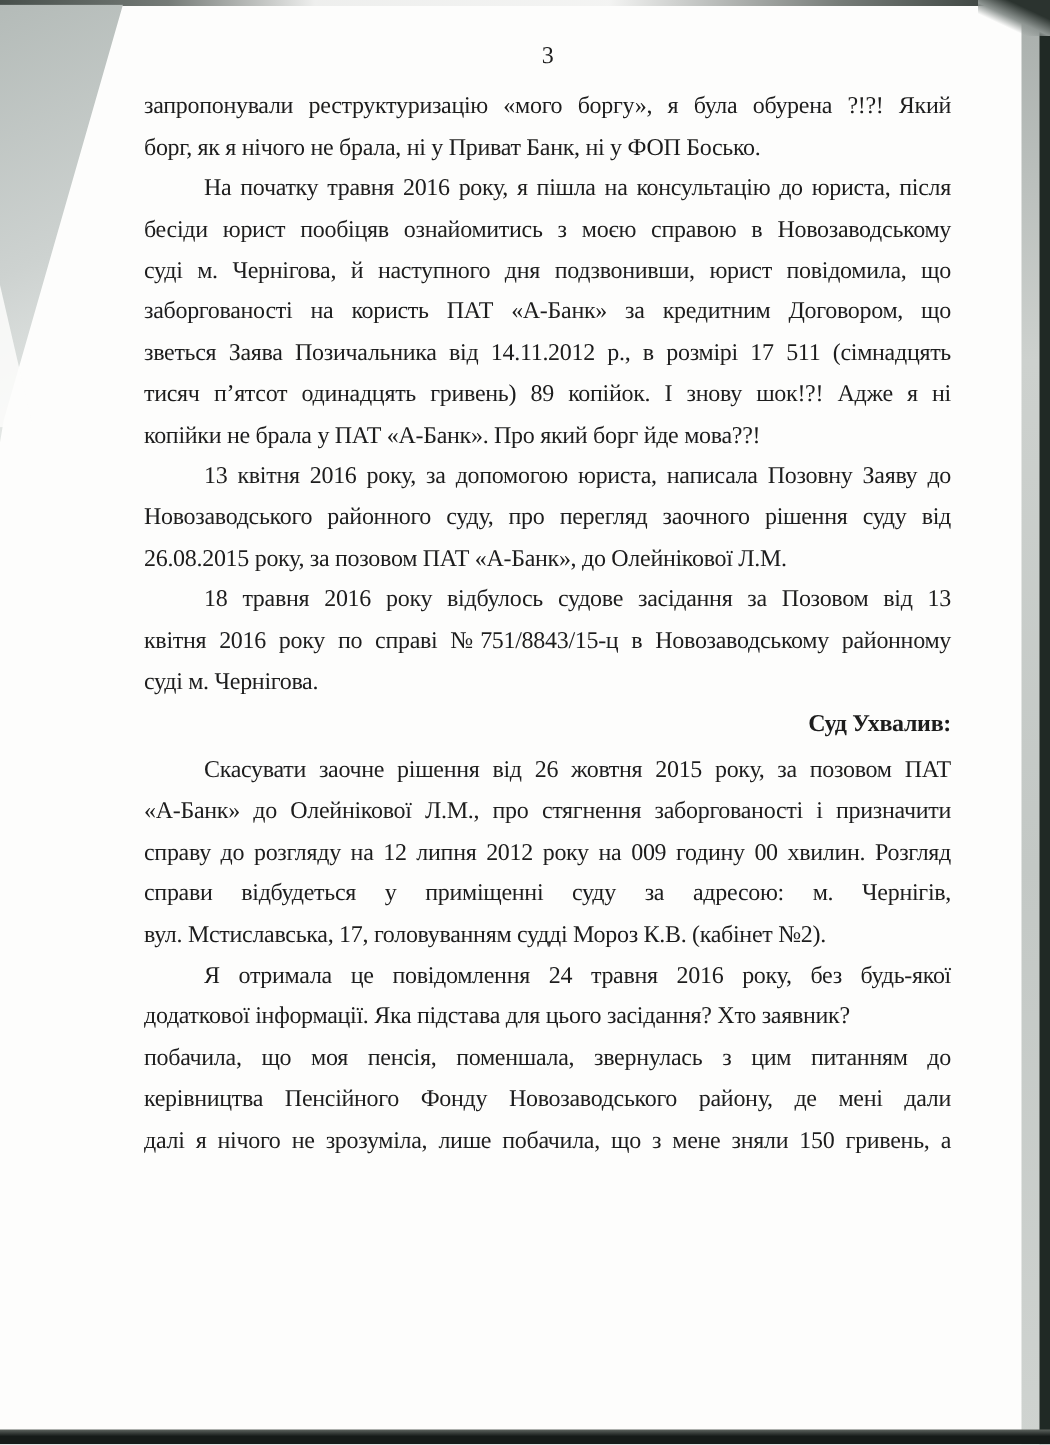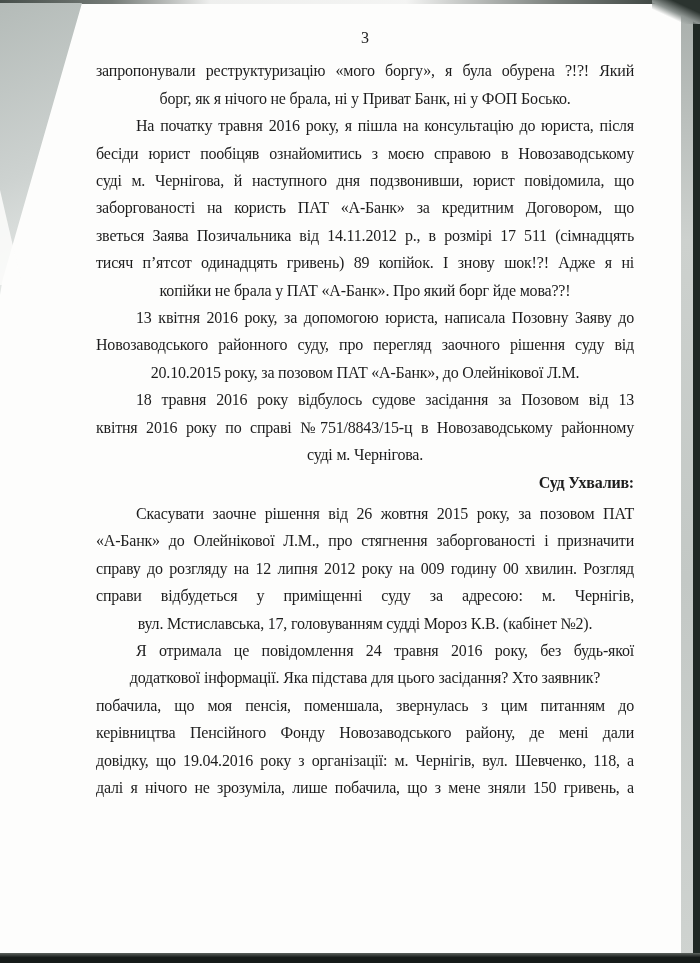--- a/index.html
+++ b/index.html
@@ -69,21 +69,21 @@
   .heading {
     text-align: right;
     font-weight: bold;
     margin: 0 0 4px 0;
   }
   .line { }
   .line.just {
     text-align: justify;
     text-align-last: justify;
   }
-  .line.left { text-align: center; }
+  .line.left { text-align: left; }
   .line.indent { text-indent: 40px; }
 </style>
 </head>
 <body>
 
 <div class="page">
 
   <div class="edge-top"></div>
   <div class="wedge-left"></div>
   <div class="wedge-left-curl"></div>
@@ -99,32 +99,31 @@
         <div class="line left">борг, як я нічого не брала, ні у Приват Банк, ні у ФОП Босько.</div>
         <div class="line just indent">На початку травня 2016 року, я пішла на консультацію до юриста, після</div>
         <div class="line just">бесіди юрист пообіцяв ознайомитись з моєю справою в Новозаводському</div>
         <div class="line just">суді м. Чернігова, й наступного дня подзвонивши, юрист повідомила, що</div>
         <div class="line just">заборгованості на користь ПАТ «А-Банк» за кредитним Договором, що</div>
         <div class="line just">зветься Заява Позичальника від 14.11.2012 р., в розмірі 17 511 (сімнадцять</div>
         <div class="line just">тисяч п’ятсот одинадцять гривень) 89 копійок. І знову шок!?! Адже я ні</div>
         <div class="line left">копійки не брала у ПАТ «А-Банк». Про який борг йде мова??!</div>
         <div class="line just indent">13 квітня 2016 року, за допомогою юриста, написала Позовну Заяву до</div>
         <div class="line just">Новозаводського районного суду, про перегляд заочного рішення суду від</div>
-        <div class="line left">20.10.2015 року, за позовом ПАТ «А-Банк», до Олейнікової Л.М.</div>
+        <div class="line left">26.08.2015 року, за позовом ПАТ «А-Банк», до Олейнікової Л.М.</div>
         <div class="line just indent">18 травня 2016 року відбулось судове засідання за Позовом від 13</div>
         <div class="line just">квітня 2016 року по справі №751/8843/15-ц в Новозаводському районному</div>
         <div class="line left">суді м. Чернігова.</div>
         <div class="heading">Суд Ухвалив:</div>
         <div class="line just indent">Скасувати заочне рішення від 26 жовтня 2015 року, за позовом ПАТ</div>
         <div class="line just">«А-Банк» до Олейнікової Л.М., про стягнення заборгованості і призначити</div>
         <div class="line just">справу до розгляду на 12 липня 2012 року на 009 годину 00 хвилин. Розгляд</div>
         <div class="line just">справи відбудеться у приміщенні суду за адресою: м. Чернігів,</div>
         <div class="line left">вул. Мстиславська, 17, головуванням судді Мороз К.В. (кабінет №2).</div>
         <div class="line just indent">Я отримала це повідомлення 24 травня 2016 року, без будь-якої</div>
         <div class="line left">додаткової інформації. Яка підстава для цього засідання? Хто заявник?</div>
         <div class="line just">побачила, що моя пенсія, поменшала, звернулась з цим питанням до</div>
         <div class="line just">керівництва Пенсійного Фонду Новозаводського району, де мені дали</div>
-        <div class="line just">довідку, що 19.04.2016 року з організації: м. Чернігів, вул. Шевченко, 118, а</div>
         <div class="line just">далі я нічого не зрозуміла, лише побачила, що з мене зняли 150 гривень, а</div>
       </div>
   </div>
 
 </div>
 
 </body></html>

